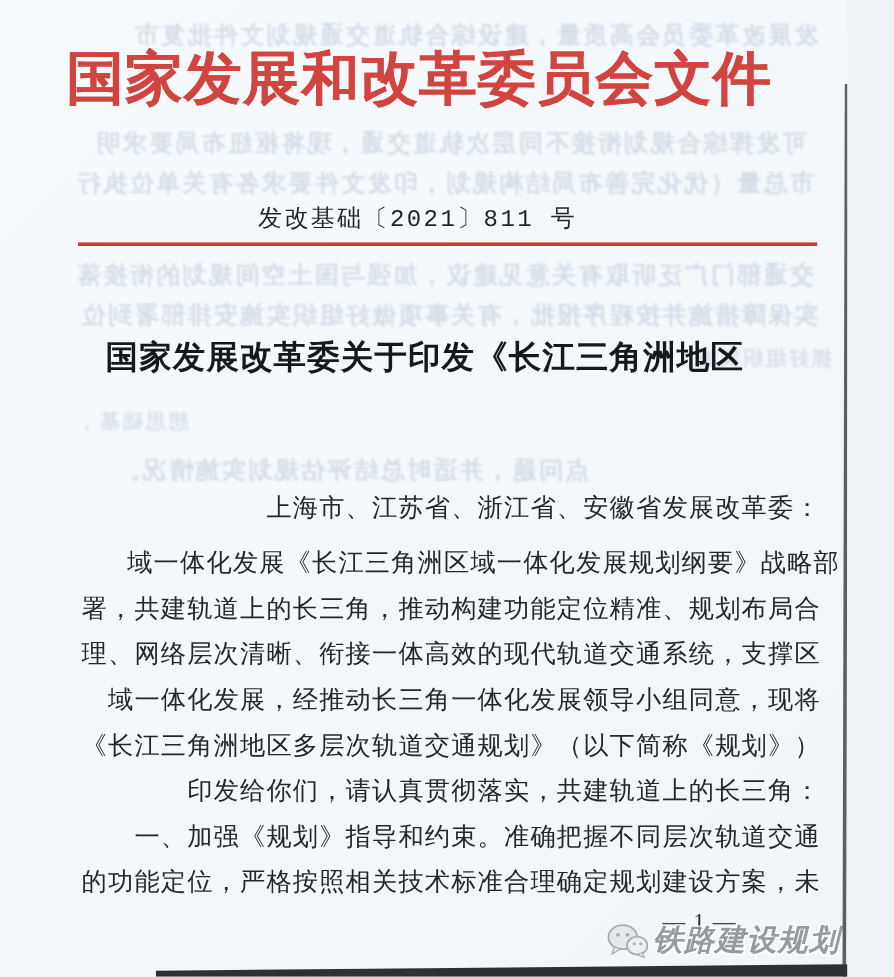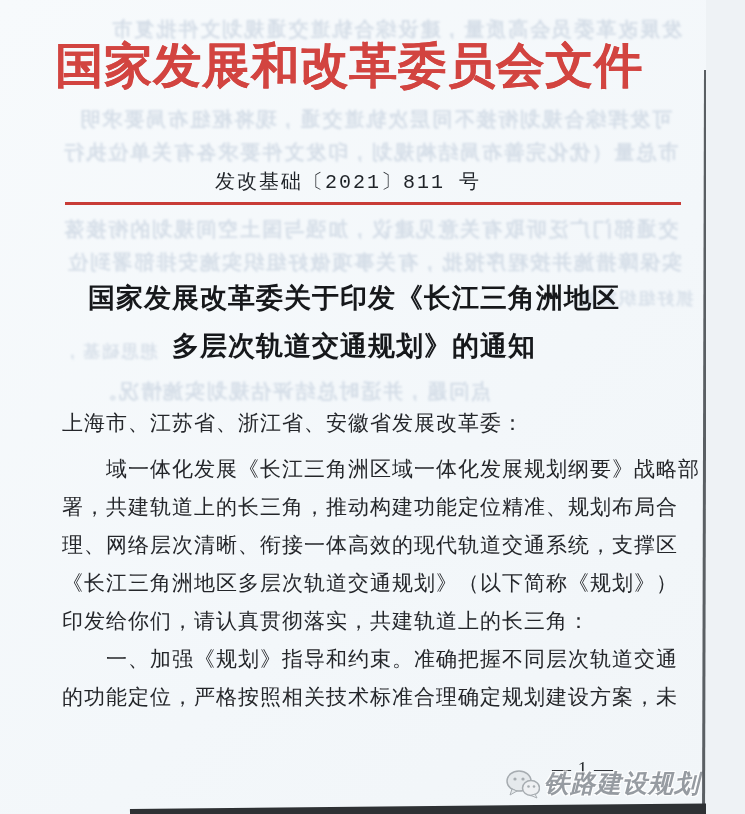--- a/index.html
+++ b/index.html
@@ -76,21 +76,21 @@
   
   .body-text {
     position: absolute;
     top: 404px; left: 62px;
     width: 622px;
     color: #24262a;
     font-size: 21px;
     letter-spacing: 1px;
     line-height: 38px;
   }
-  .body-text .line { white-space: nowrap; }
+  .body-text .line { white-space: nowrap; text-align: right; }
   .body-text .gap { height: 8px; }
   .indent { text-indent: 44px; }
 
   
   .page-number {
     position: absolute;
     top: 758px; right: 92px;
     color: #2a2d31;
     font-size: 19px;
     letter-spacing: 1px;
@@ -149,29 +149,29 @@
   <div class="bleed small" style="top:340px; left:62px;">想思础基，</div>
 
   <div class="header-red">国家发展和改革委员会文件</div>
 
   <div class="doc-number">发改基础〔2021〕811 号</div>
 
   <div class="red-rule"></div>
 
   <div class="doc-title">
     <div>国家发展改革委关于印发《长江三角洲地区</div>
-    <div>多层次轨道交通规划》的通知</div>
   </div>
 
   <div class="body-text">
     <div class="line">上海市、江苏省、浙江省、安徽省发展改革委：</div>
     <div class="gap"></div>
     <div class="line indent">域一体化发展《长江三角洲区域一体化发展规划纲要》战略部</div>
     <div class="line">署，共建轨道上的长三角，推动构建功能定位精准、规划布局合</div>
     <div class="line">理、网络层次清晰、衔接一体高效的现代轨道交通系统，支撑区</div>
+    <div class="line">域一体化发展，经推动长三角一体化发展领导小组同意，现将</div>
     <div class="line">《长江三角洲地区多层次轨道交通规划》（以下简称《规划》）</div>
     <div class="line">印发给你们，请认真贯彻落实，共建轨道上的长三角：</div>
     <div class="line indent">一、加强《规划》指导和约束。准确把握不同层次轨道交通</div>
     <div class="line">的功能定位，严格按照相关技术标准合理确定规划建设方案，未</div>
   </div>
 
   <div class="page-number">— 1 —</div>
 
   <div class="watermark">
     <svg class="wechat-icon" viewBox="0 0 34 30">

